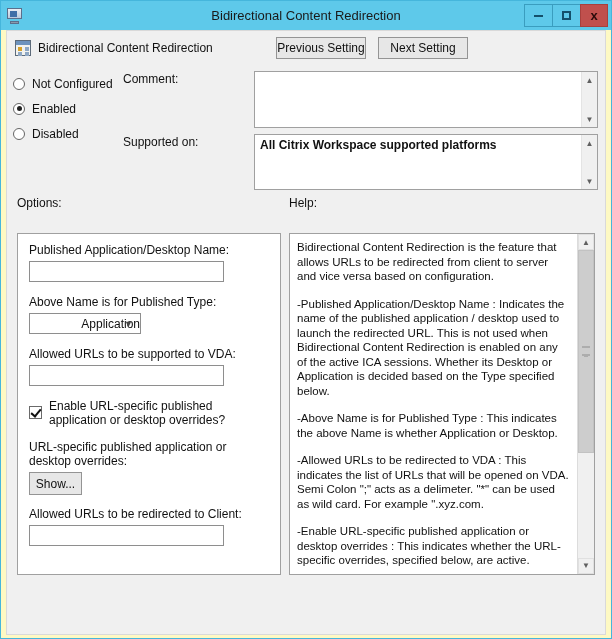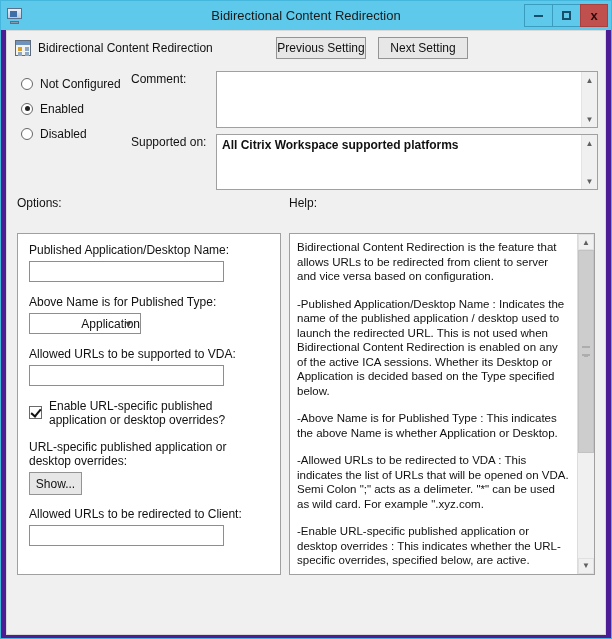--- a/index.html
+++ b/index.html
@@ -9,21 +9,21 @@
     overflow: hidden;
     background: #ffffff;
     font-family: "Liberation Sans", sans-serif;
   }
 
   
   .window {
     position: relative;
     width: 612px;
     height: 639px;
-    background: #4c1d95;
+    background: #fef9c3;
     border: 1px solid #45b6dc;
     display: flex;
     flex-direction: column;
   }
 
   
   .titlebar {
     height: 29px;
     flex: 0 0 29px;
     background: #5ec9ea;
@@ -128,21 +128,21 @@
     height: 22px;
     cursor: default;
     text-align: center;
   }
   .btn-nav { width: 90px; }
 
   
   .topsection {
     flex: 0 0 118px;
     display: flex;
-    padding-left: 14px;
+    padding-left: 6px;
   }
   .radios {
     width: 110px;
     padding-top: 6px;
   }
   .radio-row {
     display: flex;
     align-items: center;
     height: 25px;
     font-size: 12px;
@@ -167,20 +167,21 @@
   }
 
   .fields {
     flex: 1 1 auto;
     padding-top: 6px;
     padding-right: 7px;
   }
   .field-row {
     display: flex;
     margin-bottom: 6px;
+    gap: 46px;
   }
   .field-label {
     width: 85px;
     flex: 0 0 85px;
     font-size: 12px;
     color: #111;
     padding-top: 1px;
   }
   .textbox {
     flex: 1 1 auto;

